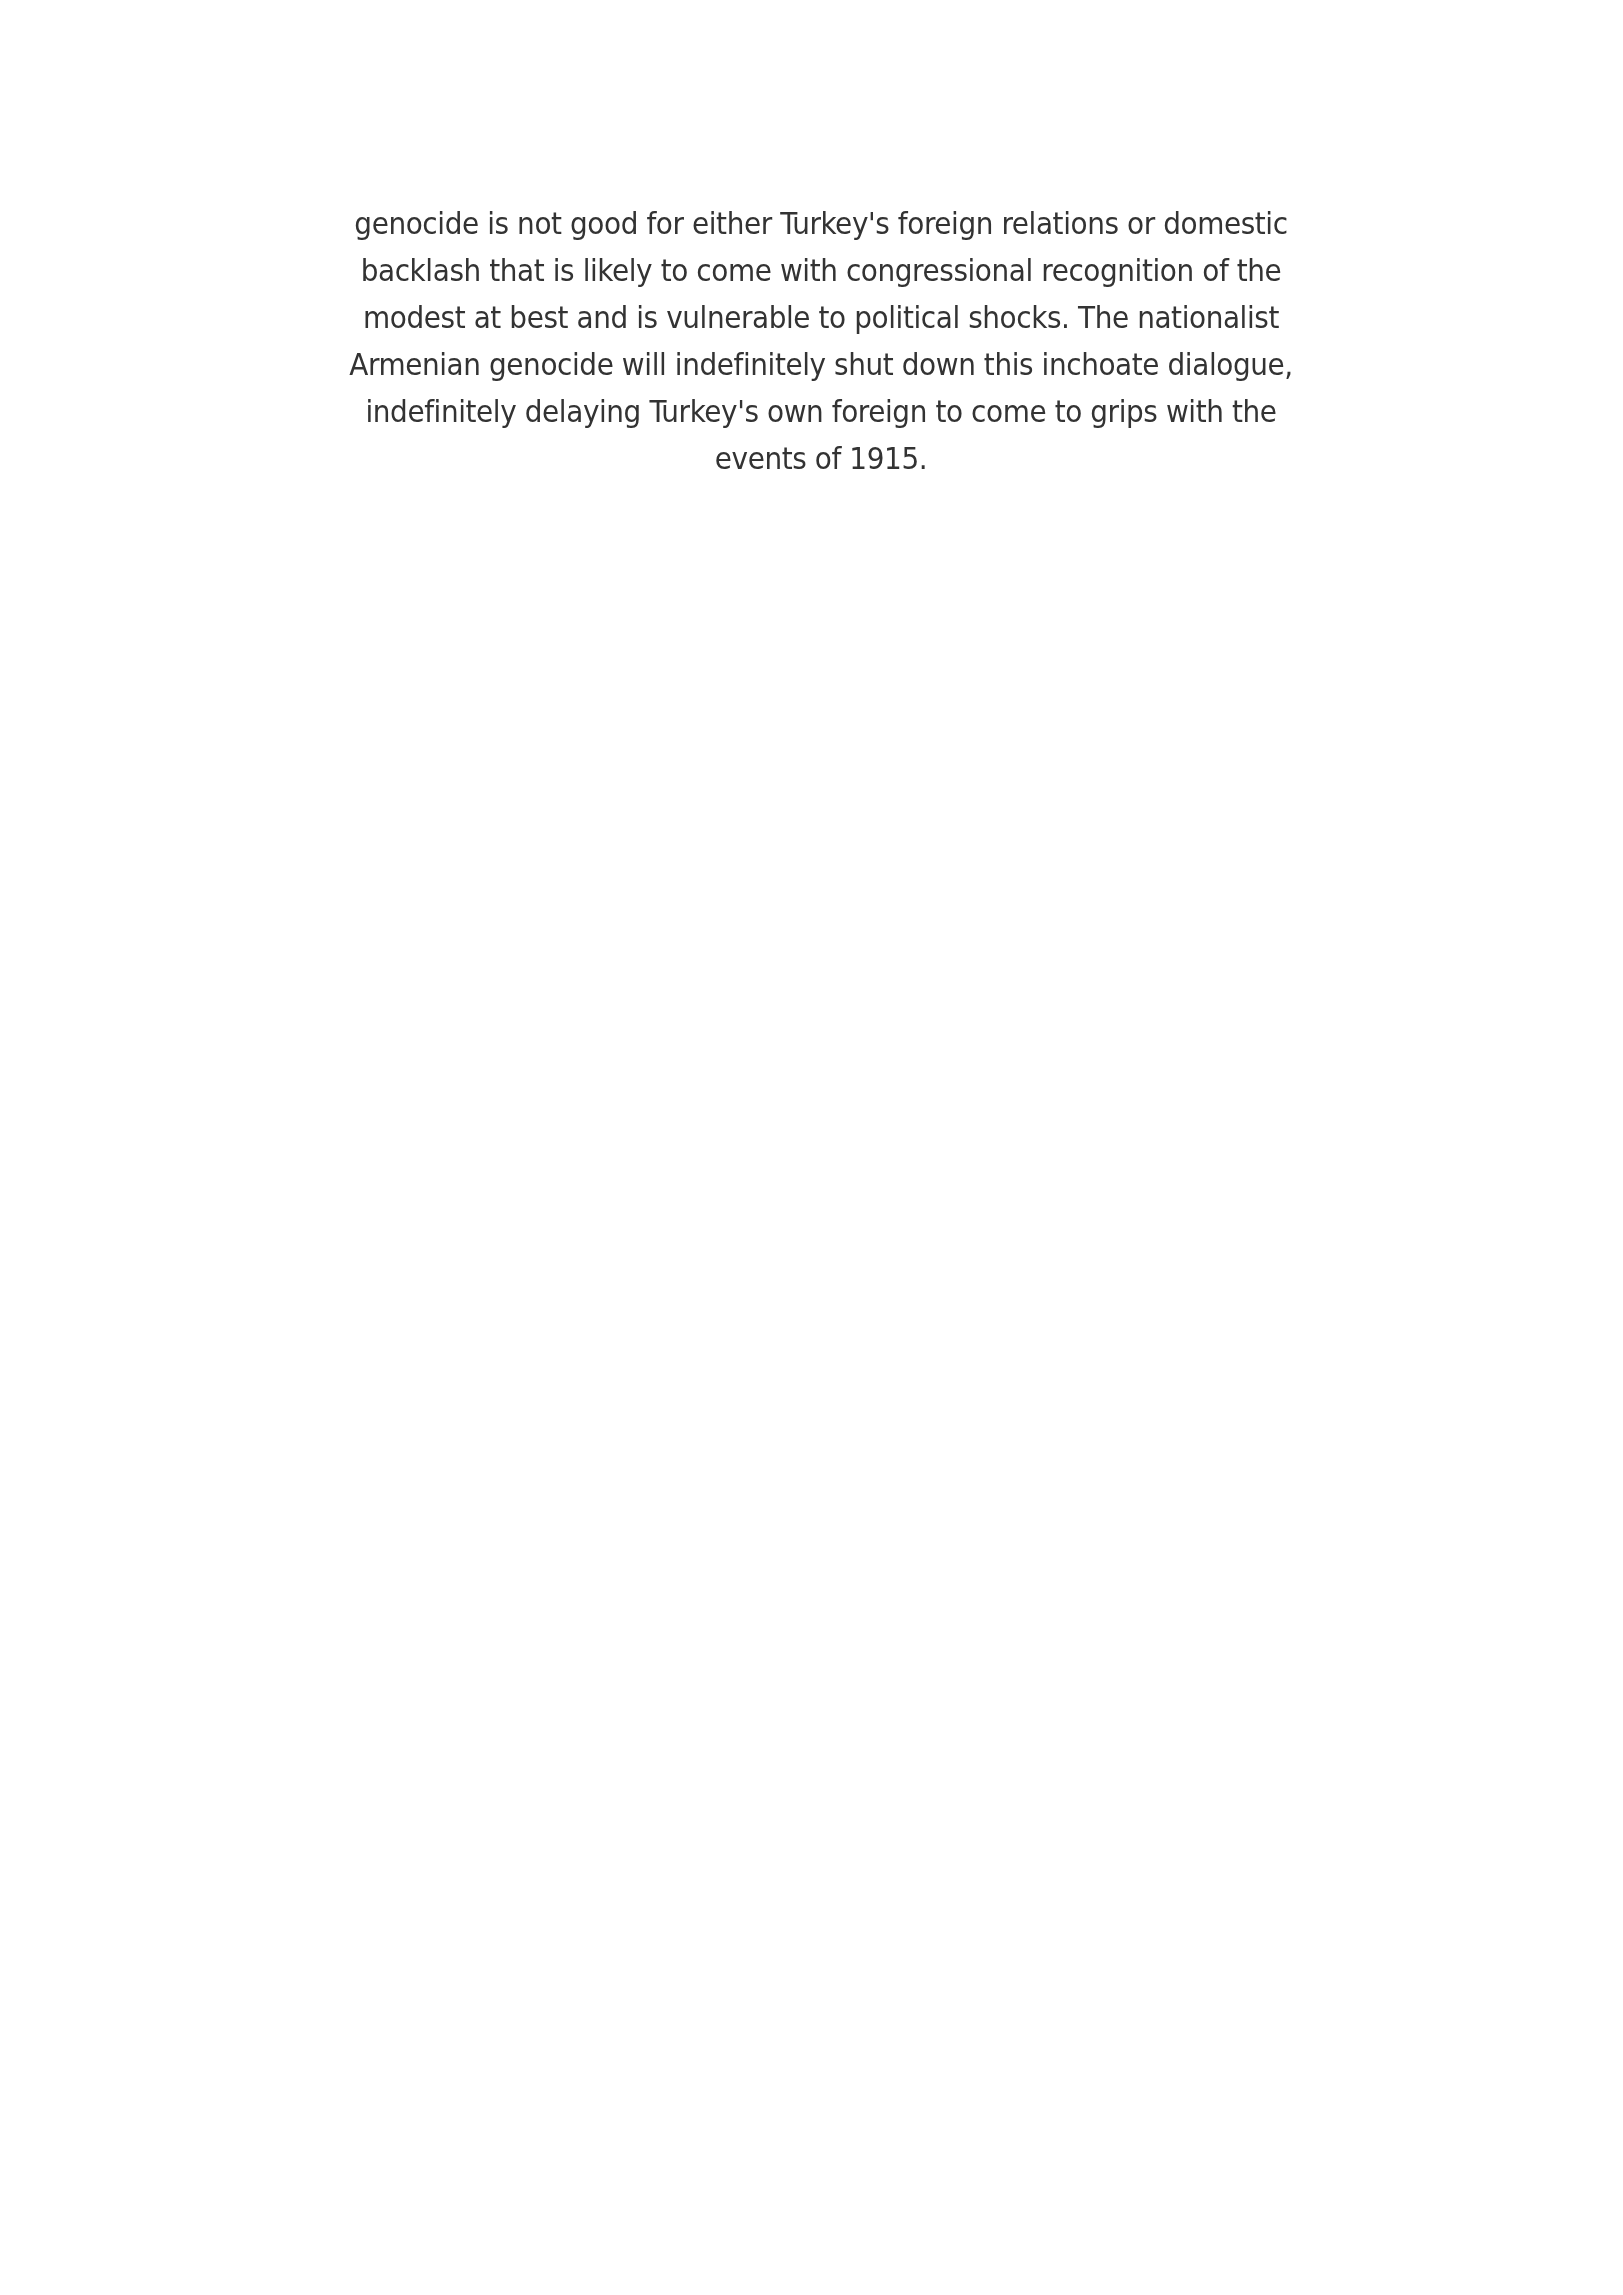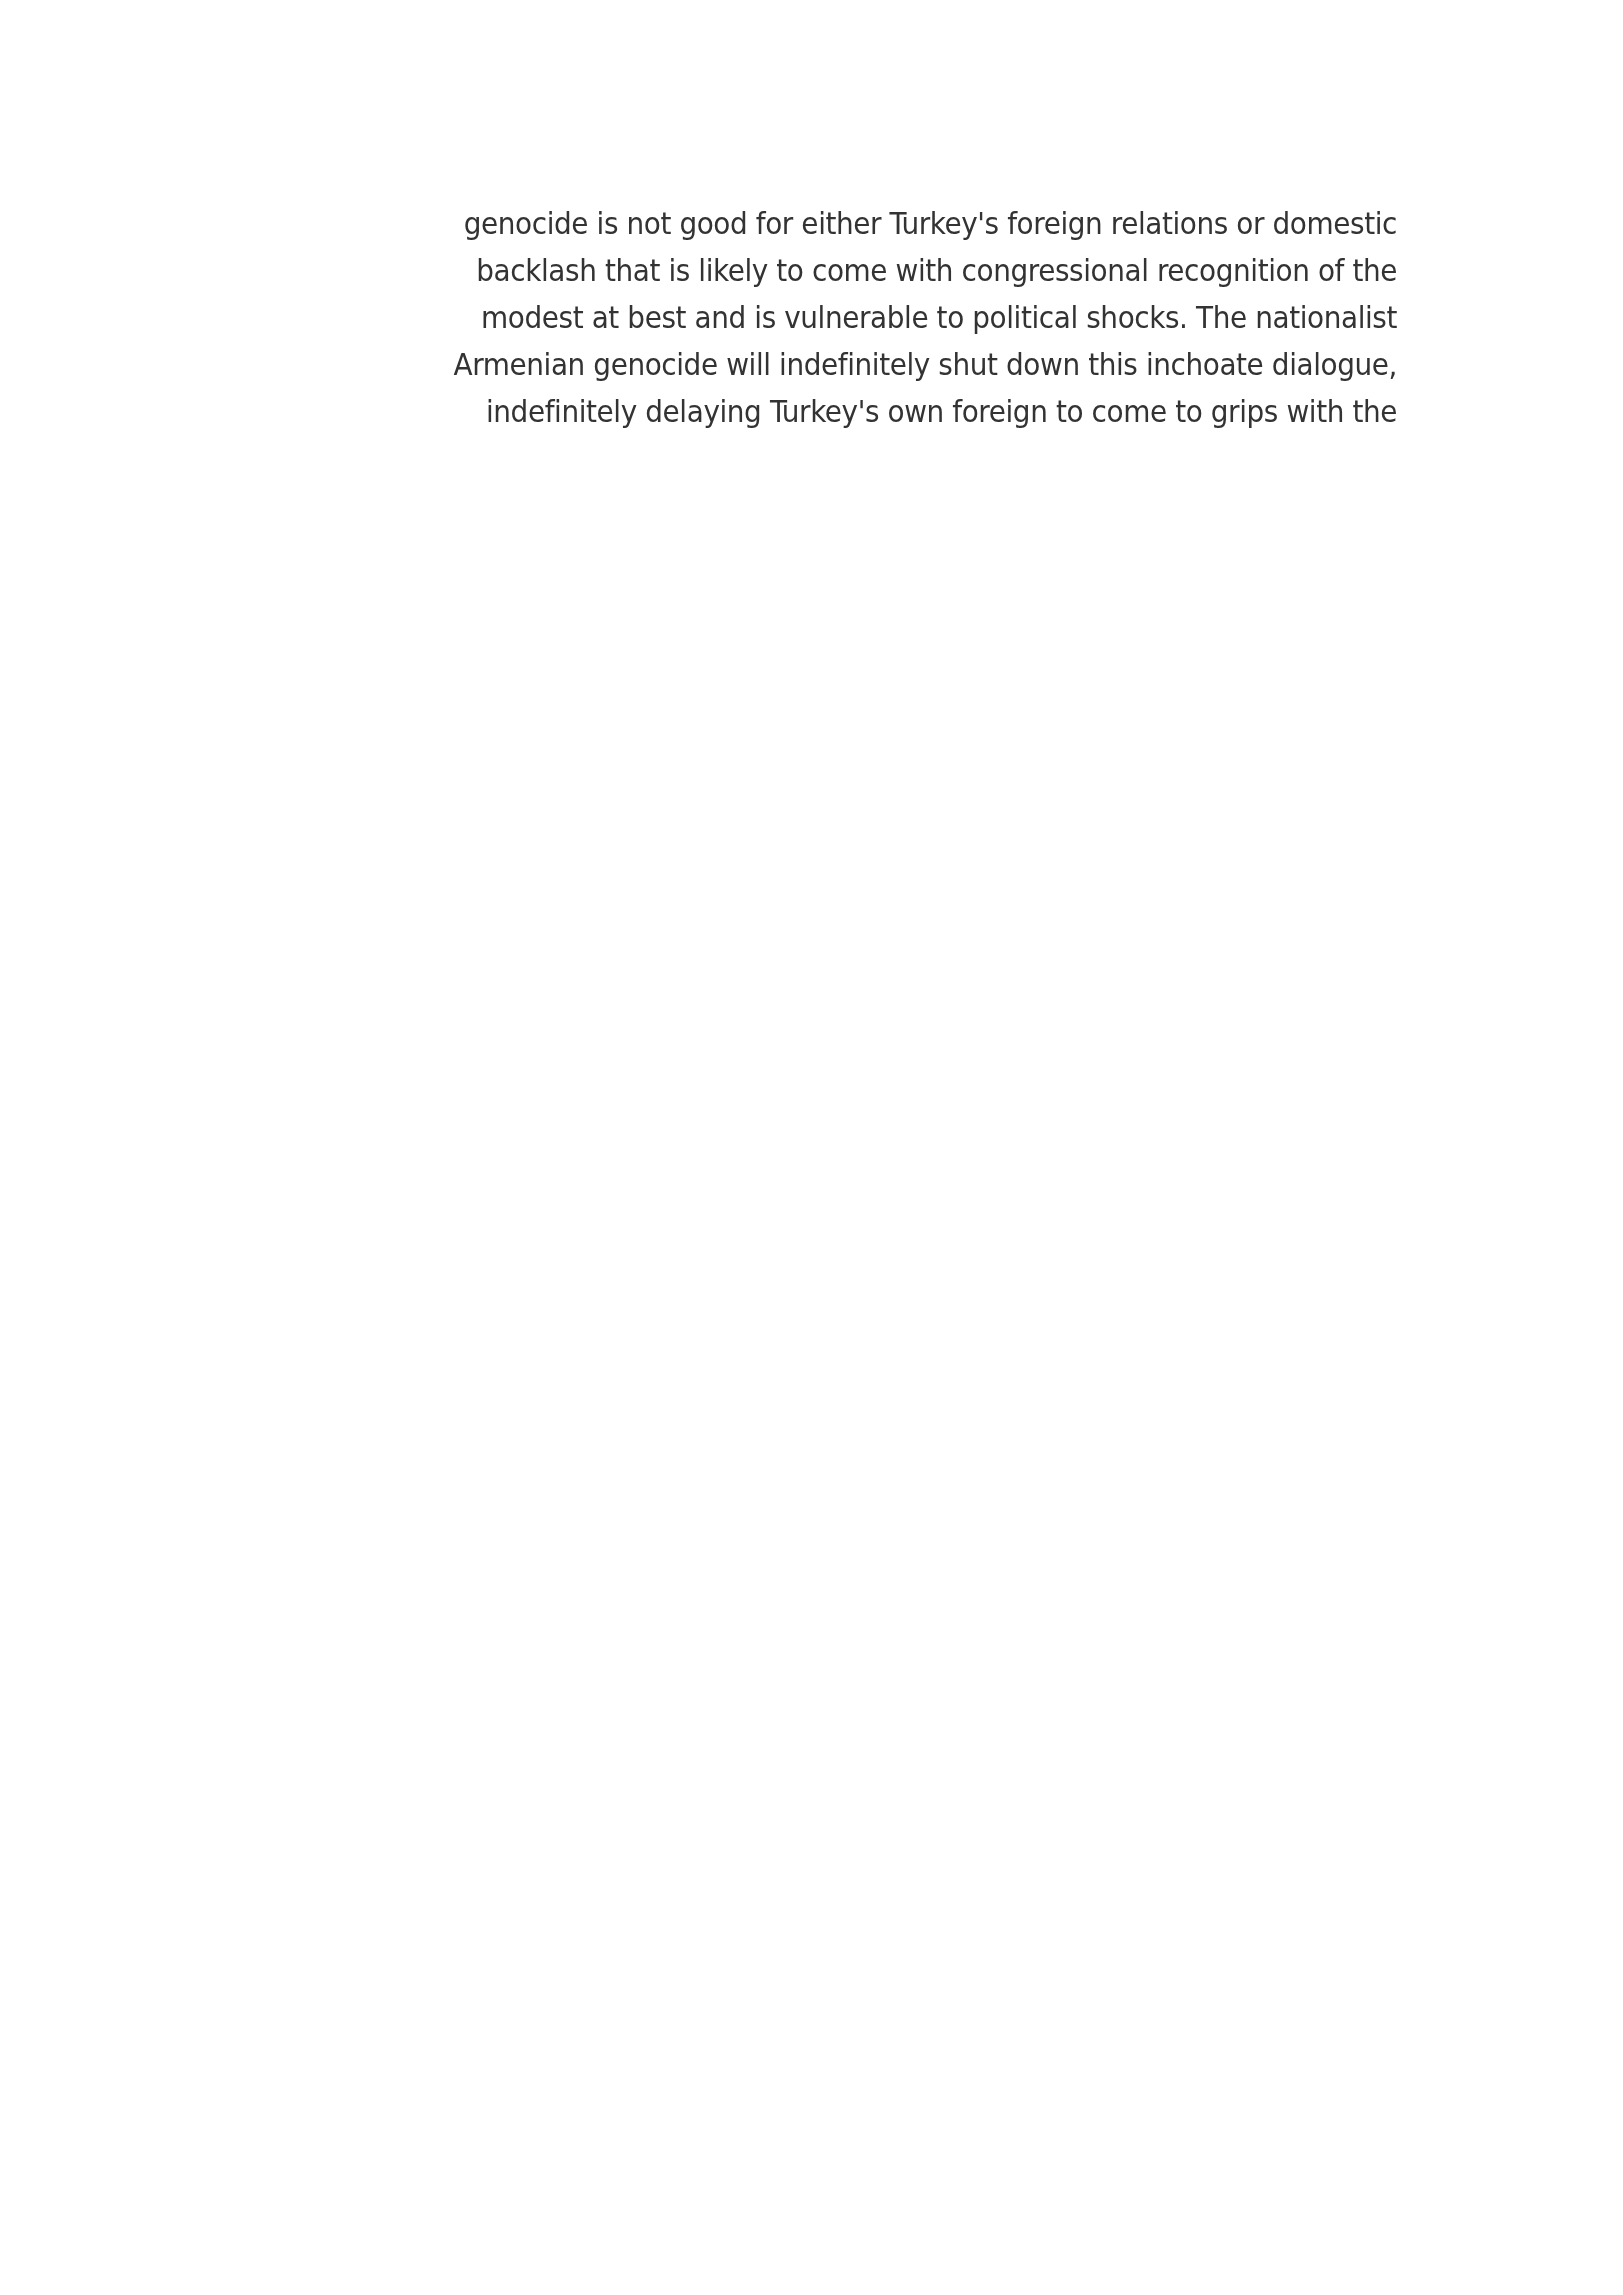--- a/index.html
+++ b/index.html
@@ -22,31 +22,32 @@
     position: absolute;
     left: 245px;
     top: 200px;
     width: 1152px;
     font-family: "DejaVu Sans", "Liberation Sans", sans-serif;
     font-size: 31px;
     font-stretch: condensed;
     letter-spacing: -0.4px;
     line-height: 47px;
     color: #333333;
-    text-align: right;
+    text-align: center;
   }
   .paragraph .line {
     white-space: nowrap;
   }
 </style>
 </head>
 <body>
 
 <div class="page">
   <div class="paragraph">
     <div class="line">genocide is not good for either Turkey's foreign relations or domestic</div>
     <div class="line">backlash that is likely to come with congressional recognition of the</div>
     <div class="line">modest at best and is vulnerable to political shocks. The nationalist</div>
     <div class="line">Armenian genocide will indefinitely shut down this inchoate dialogue,</div>
     <div class="line">indefinitely delaying Turkey's own foreign to come to grips with the</div>
+    <div class="line">events of 1915.</div>
   </div>
 </div>
 
 
 </body></html>

